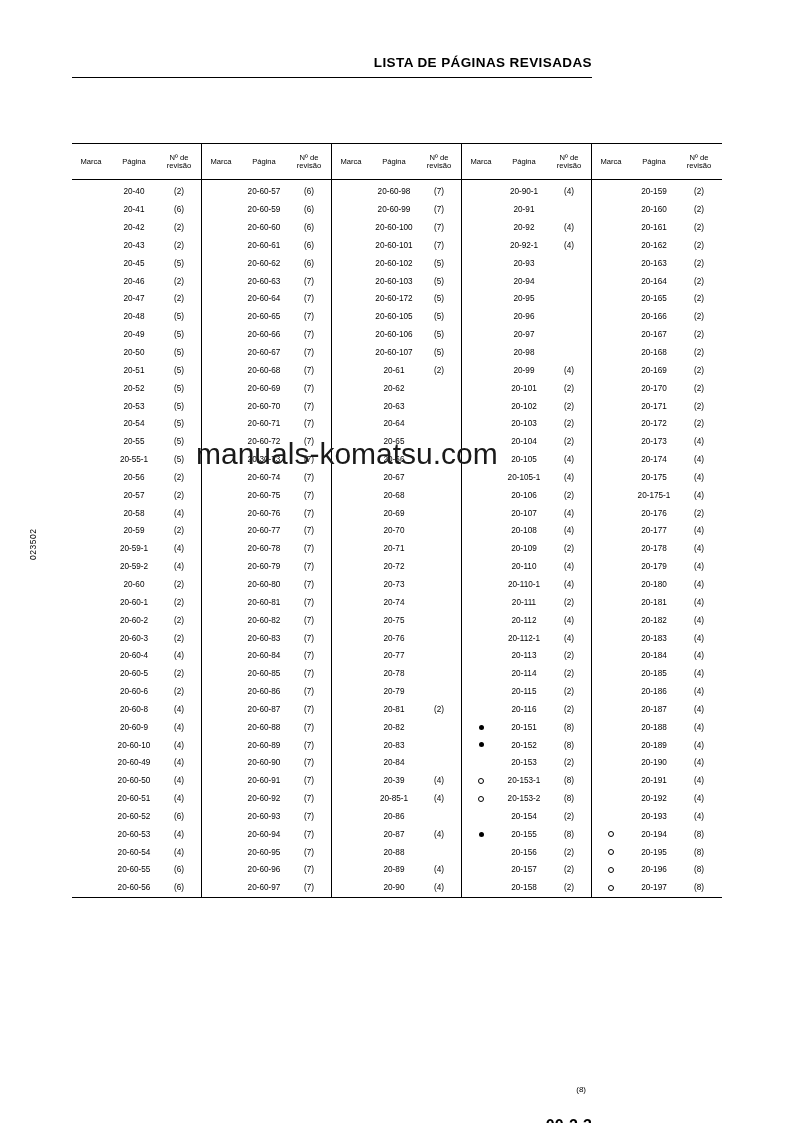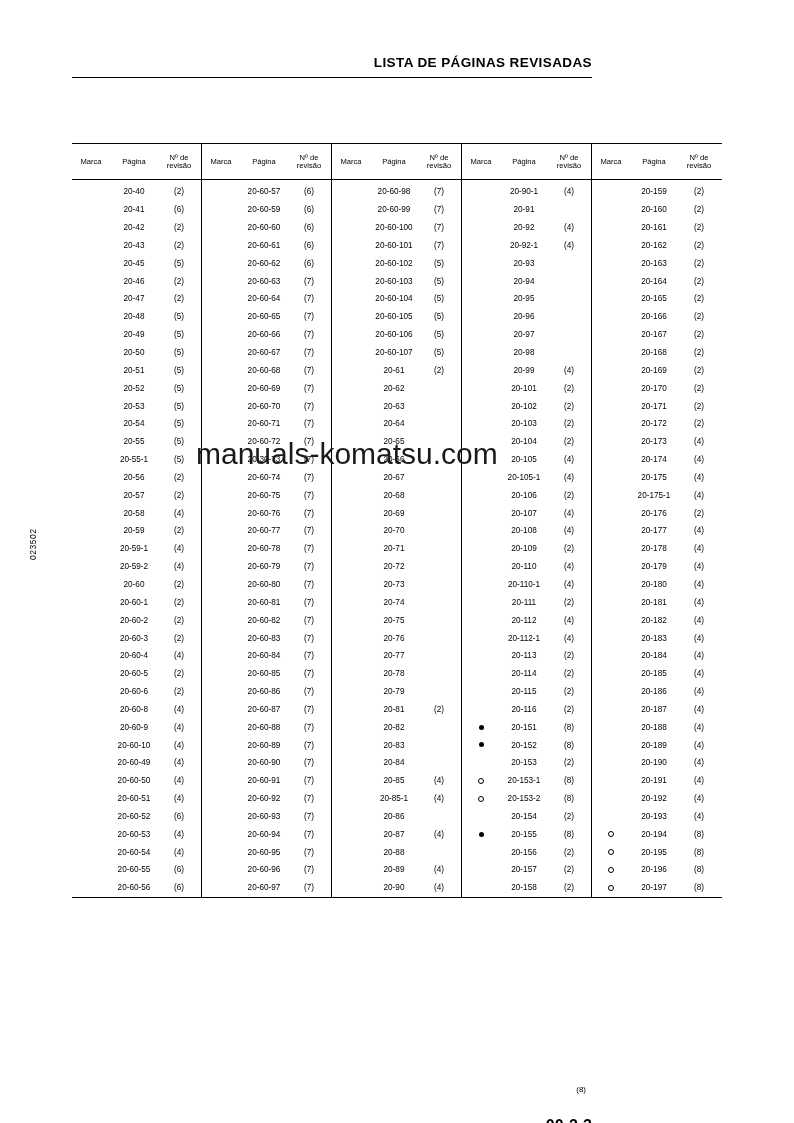--- a/index.html
+++ b/index.html
@@ -617,21 +617,21 @@
             <div class="c-pagina">20-60-102</div>
             <div class="c-rev">(5)</div>
           </div>
           <div class="row">
             <div class="c-marca"></div>
             <div class="c-pagina">20-60-103</div>
             <div class="c-rev">(5)</div>
           </div>
           <div class="row">
             <div class="c-marca"></div>
-            <div class="c-pagina">20-60-104</div>
+            <div class="c-pagina">20-60-172</div>
             <div class="c-rev">(5)</div>
           </div>
           <div class="row">
             <div class="c-marca"></div>
             <div class="c-pagina">20-60-105</div>
             <div class="c-rev">(5)</div>
           </div>
           <div class="row">
             <div class="c-marca"></div>
             <div class="c-pagina">20-60-106</div>
@@ -752,21 +752,21 @@
             <div class="c-pagina">20-83</div>
             <div class="c-rev"></div>
           </div>
           <div class="row">
             <div class="c-marca"></div>
             <div class="c-pagina">20-84</div>
             <div class="c-rev"></div>
           </div>
           <div class="row">
             <div class="c-marca"></div>
-            <div class="c-pagina">20-85</div>
+            <div class="c-pagina">20-39</div>
             <div class="c-rev">(4)</div>
           </div>
           <div class="row">
             <div class="c-marca"></div>
             <div class="c-pagina">20-85-1</div>
             <div class="c-rev">(4)</div>
           </div>
           <div class="row">
             <div class="c-marca"></div>
             <div class="c-pagina">20-86</div>

